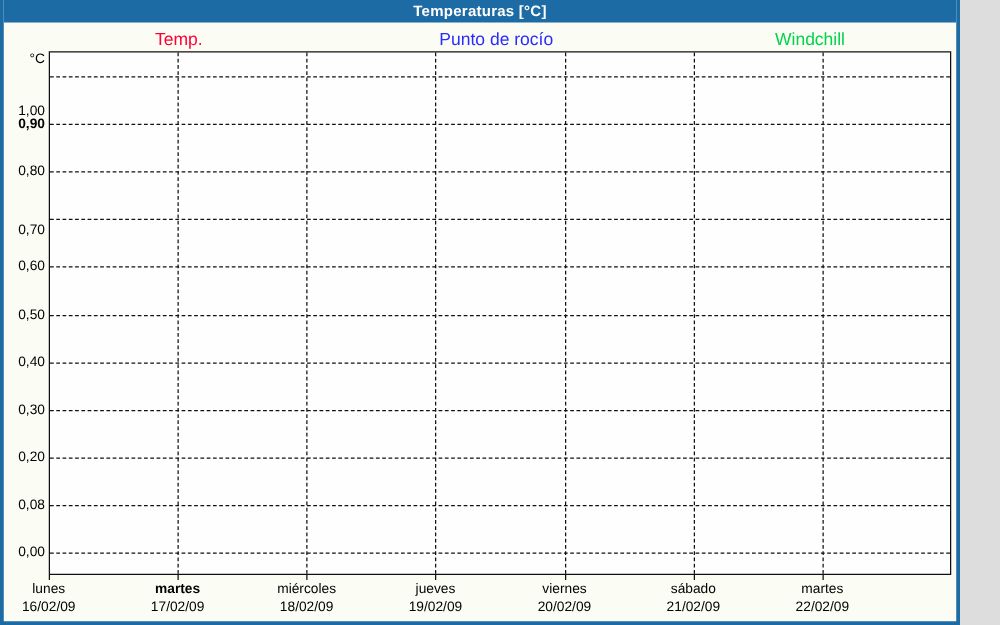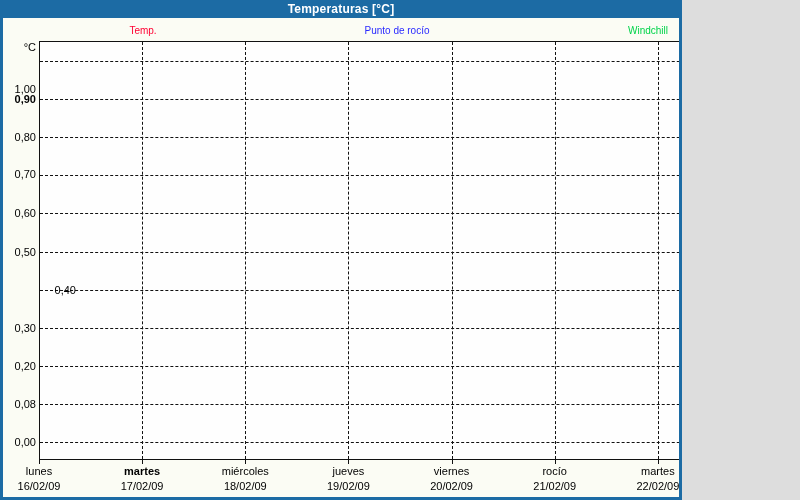--- a/index.html
+++ b/index.html
@@ -1,27 +1,27 @@
 <!DOCTYPE html>
 <html><head>
 <meta charset="utf-8">
 <style>
   html,body{margin:0;padding:0;}
   body{background:#ddd;font-family:"Liberation Sans",sans-serif;}
   .page{
-    position:relative;width:682px;height:500px;box-sizing:border-box;
+    position:relative;width:768px;height:500px;box-sizing:border-box;
     border:3px solid #1c6ba4;border-top:none;overflow:hidden;background:#fbfcf4;
   }
   .titlebar{
     position:absolute;top:0;left:0;right:0;height:18px;background:#1c6ba4;
     color:#ffffff;font-size:12px;font-weight:bold;text-align:center;line-height:19px;
     letter-spacing:0.2px;
   }
   .legend-item{
-    position:absolute;top:24px;height:14px;line-height:14px;font-size:10px;
+    position:absolute;top:24px;height:14px;line-height:14px;font-size:14px;
     transform:translateX(-50%);white-space:nowrap;
   }
   .legend-temp{left:140px;}
   .legend-dew{left:394px;}
   .legend-wind{left:645px;}
   .plot{
     position:absolute;left:36px;top:41px;width:722px;height:419px;
     box-sizing:border-box;background:#fefefe;border:1px solid #111;
   }
   .hgrid{position:absolute;left:0;width:720px;height:0;border-top:1px dashed #111;}
@@ -67,42 +67,42 @@
       <div class="vgrid" style="left: 102.1px; border-left-color: rgb(17, 17, 17);"></div>
       <div class="vgrid" style="left: 205.3px; border-left-color: rgb(17, 17, 17);"></div>
       <div class="vgrid" style="left: 308.4px; border-left-color: rgb(17, 17, 17);"></div>
       <div class="vgrid" style="left: 411.6px; border-left-color: rgb(17, 17, 17);"></div>
       <div class="vgrid" style="left: 514.7px; border-left-color: rgb(17, 17, 17);"></div>
       <div class="vgrid" style="left: 617.9px; border-left-color: rgb(17, 17, 17);"></div>
     </div>
 <div class="ytick-label" style="top: 54px; margin-top: 28px;">1,00</div>
     <div class="ytick-label" style="top: 92.1px; font-weight: bold;">0,90</div>
     <div class="ytick-label" style="top: 130.2px;">0,80</div>
-    <div class="ytick-label" style="top: 167px;">0,70</div>
+    <div class="ytick-label" style="top: 177px;">0,70</div>
     <div class="ytick-label" style="top: 206.4px;">0,60</div>
     <div class="ytick-label" style="top: 244.5px;">0,50</div>
-    <div class="ytick-label" style="top: 282.6px; padding-left: 40px;">0,40</div>
+    <div class="ytick-label" style="top: 282.6px;">0,40</div>
     <div class="ytick-label" style="top: 320.7px;">0,30</div>
     <div class="ytick-label" style="top: 358.8px;">0,20</div>
     <div class="ytick-label" style="top: 396.9px;">0,08</div>
     <div class="ytick-label" style="top: 435px;">0,00</div>
     <div class="xtick" style="left: 36px; background: rgb(17, 17, 17);"></div>
     <div class="xday" style="left: -16px;">lunes</div>
     <div class="xdate" style="left: -16px;">16/02/09</div>
     <div class="xtick" style="left: 139.1px; background: rgb(17, 17, 17);"></div>
     <div class="xday" style="left: 87.1px; font-weight: bold;">martes</div>
     <div class="xdate" style="left: 87.1px;">17/02/09</div>
     <div class="xtick" style="left: 242.3px; background: rgb(17, 17, 17);"></div>
     <div class="xday" style="left: 190.3px;">miércoles</div>
     <div class="xdate" style="left: 190.3px; text-align: center;">18/02/09</div>
     <div class="xtick" style="left: 345.4px; background: rgb(17, 17, 17);"></div>
     <div class="xday" style="left: 293.4px;">jueves</div>
     <div class="xdate" style="left: 293.4px;">19/02/09</div>
     <div class="xtick" style="left: 448.6px; background: rgb(17, 17, 17);"></div>
     <div class="xday" style="left: 396.6px;">viernes</div>
     <div class="xdate" style="left: 396.6px;">20/02/09</div>
     <div class="xtick" style="left: 551.7px; background: rgb(17, 17, 17);"></div>
-    <div class="xday" style="left: 499.7px;">rocío</div>
+    <div class="xday" style="left: 499.7px;">sábado</div>
     <div class="xdate" style="left: 499.7px;">21/02/09</div>
     <div class="xtick" style="left: 654.9px; background: rgb(17, 17, 17);"></div>
     <div class="xday" style="left: 602.9px;">martes</div>
     <div class="xdate" style="left: 602.9px;">22/02/09</div>
   </div>
 
 </body></html>

